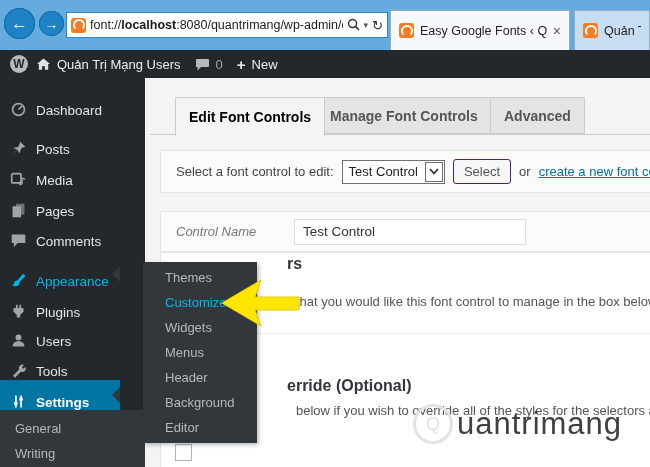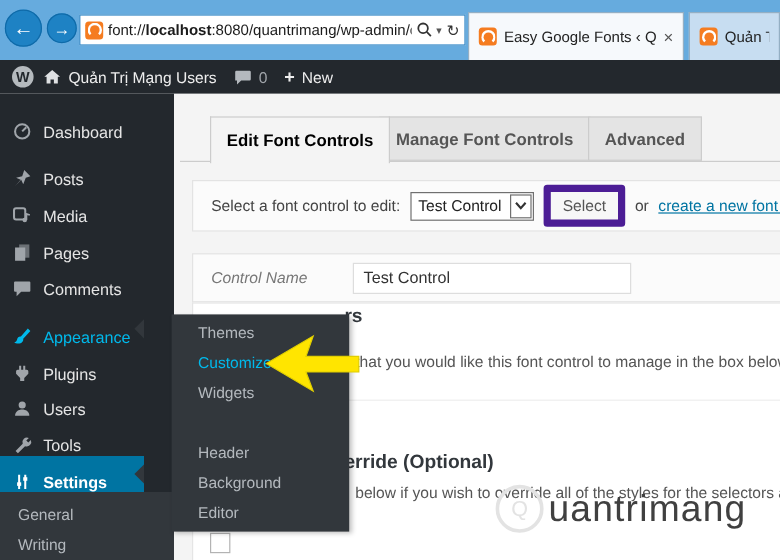--- a/index.html
+++ b/index.html
@@ -44,21 +44,21 @@
   .mi svg{flex:0 0 auto;}
   .mi-appearance{color:#00b9eb;}
   .mi-settings{background:#0074a2;color:#fff;font-weight:bold;}
   .notch{position:absolute;right:0;top:50%;margin-top:-8px;width:0;height:0;
          border:8px solid transparent;border-right:8px solid #32373c;border-left:none;}
   .submenu{position:absolute;left:0;top:332px;width:145px;height:57px;background:#32373c;}
   .smi{position:absolute;left:0;width:145px;height:25px;display:flex;align-items:center;
        padding-left:15px;box-sizing:border-box;color:#b4b9be;font-size:13px;}
 
   
-  .flyout{left:143px;top:262px;width:148px;height:181px;background:#32373c;z-index:40;
+  .flyout{left:143px;top:262px;width:114px;height:181px;background:#32373c;z-index:40;
           box-shadow:2px 2px 4px rgba(0,0,0,.25);}
   .fi{position:absolute;left:0;width:142px;height:25px;display:flex;align-items:center;
       padding-left:22px;box-sizing:border-box;color:#b4b9be;font-size:13px;}
   .fi-active{color:#00b9eb;}
 
   
   .content{left:145px;top:78px;width:505px;height:389px;background:#f4f4f4;overflow:hidden;}
   .navtab{position:absolute;top:19px;height:37px;background:#e4e4e4;border:1px solid #ccc;
           box-sizing:border-box;display:flex;align-items:center;padding:0 13px;
           font-size:14px;font-weight:600;color:#555;}
@@ -67,21 +67,21 @@
   .panel{position:absolute;left:15px;width:492px;background:#fbfbfb;border:1px solid #e3e3e3;
          box-sizing:border-box;display:flex;align-items:center;padding:0 15px;gap:8px;}
   .panel1{top:72px;height:43px;}
   .panel2{top:133px;height:41px;}
   .flabel{font-size:13px;color:#444;white-space:nowrap;}
   .flabel-italic{font-style:italic;color:#777;width:110px;flex:0 0 auto;}
   .selectbox{display:flex;align-items:center;background:#fff;border:1px solid #707070;height:24px;box-sizing:border-box;}
   .selecttext{font-size:13px;color:#222;padding:0 6px;white-space:nowrap;}
   .selectcaret{width:18px;height:20px;margin:1px;border:1px solid #707070;box-sizing:border-box;
                display:flex;align-items:center;justify-content:center;background:#fff;}
-  .btn{font-size:13px;color:#555;background:#f7f7f7;border:6px solid #4c1d95;border-radius:3px;
+  .btn{font-size:13px;color:#555;background:#f7f7f7;border:1px solid #4c1d95;border-radius:3px;
        padding:4px 10px;white-space:nowrap;text-align:center;}
   .link{font-size:13px;color:#0074a2;text-decoration:underline;white-space:nowrap;}
   .textinput{height:26px;width:232px;background:#fff;border:1px solid #ddd;box-sizing:border-box;
              font-size:13.5px;color:#333;display:flex;align-items:center;padding:0 8px;white-space:nowrap;}
   .whitebox{position:absolute;left:15px;top:174px;width:492px;height:215px;background:#fff;
             border:1px solid #e5e5e5;border-bottom:none;box-sizing:border-box;}
   .hfrag{position:absolute;font-size:16px;font-weight:700;color:#32373c;white-space:nowrap;}
   .pfrag{position:absolute;font-size:13px;color:#555;white-space:nowrap;overflow:hidden;width:356px;}
   .divider{position:absolute;left:30px;top:255px;width:475px;border-top:1px solid #eee;}
   .checkbox{position:absolute;left:30px;top:366px;width:15px;height:15px;background:#fff;border:1px solid #b3b3b3;}
@@ -282,20 +282,23 @@
 <div class="abs flyout">
   <div class="fi" style="top:3px">
       <span>Themes</span>
     </div>
   <div class="fi fi-active" style="top:28px">
       <span>Customize</span>
     </div>
   <div class="fi" style="top:53px">
       <span>Widgets</span>
     </div>
+  <div class="fi" style="top:78px">
+      <span>Menus</span>
+    </div>
   <div class="fi" style="top:103px">
       <span>Header</span>
     </div>
   <div class="fi" style="top:128px">
       <span>Background</span>
     </div>
   <div class="fi" style="top:153px">
       <span>Editor</span>
     </div>
 </div>

